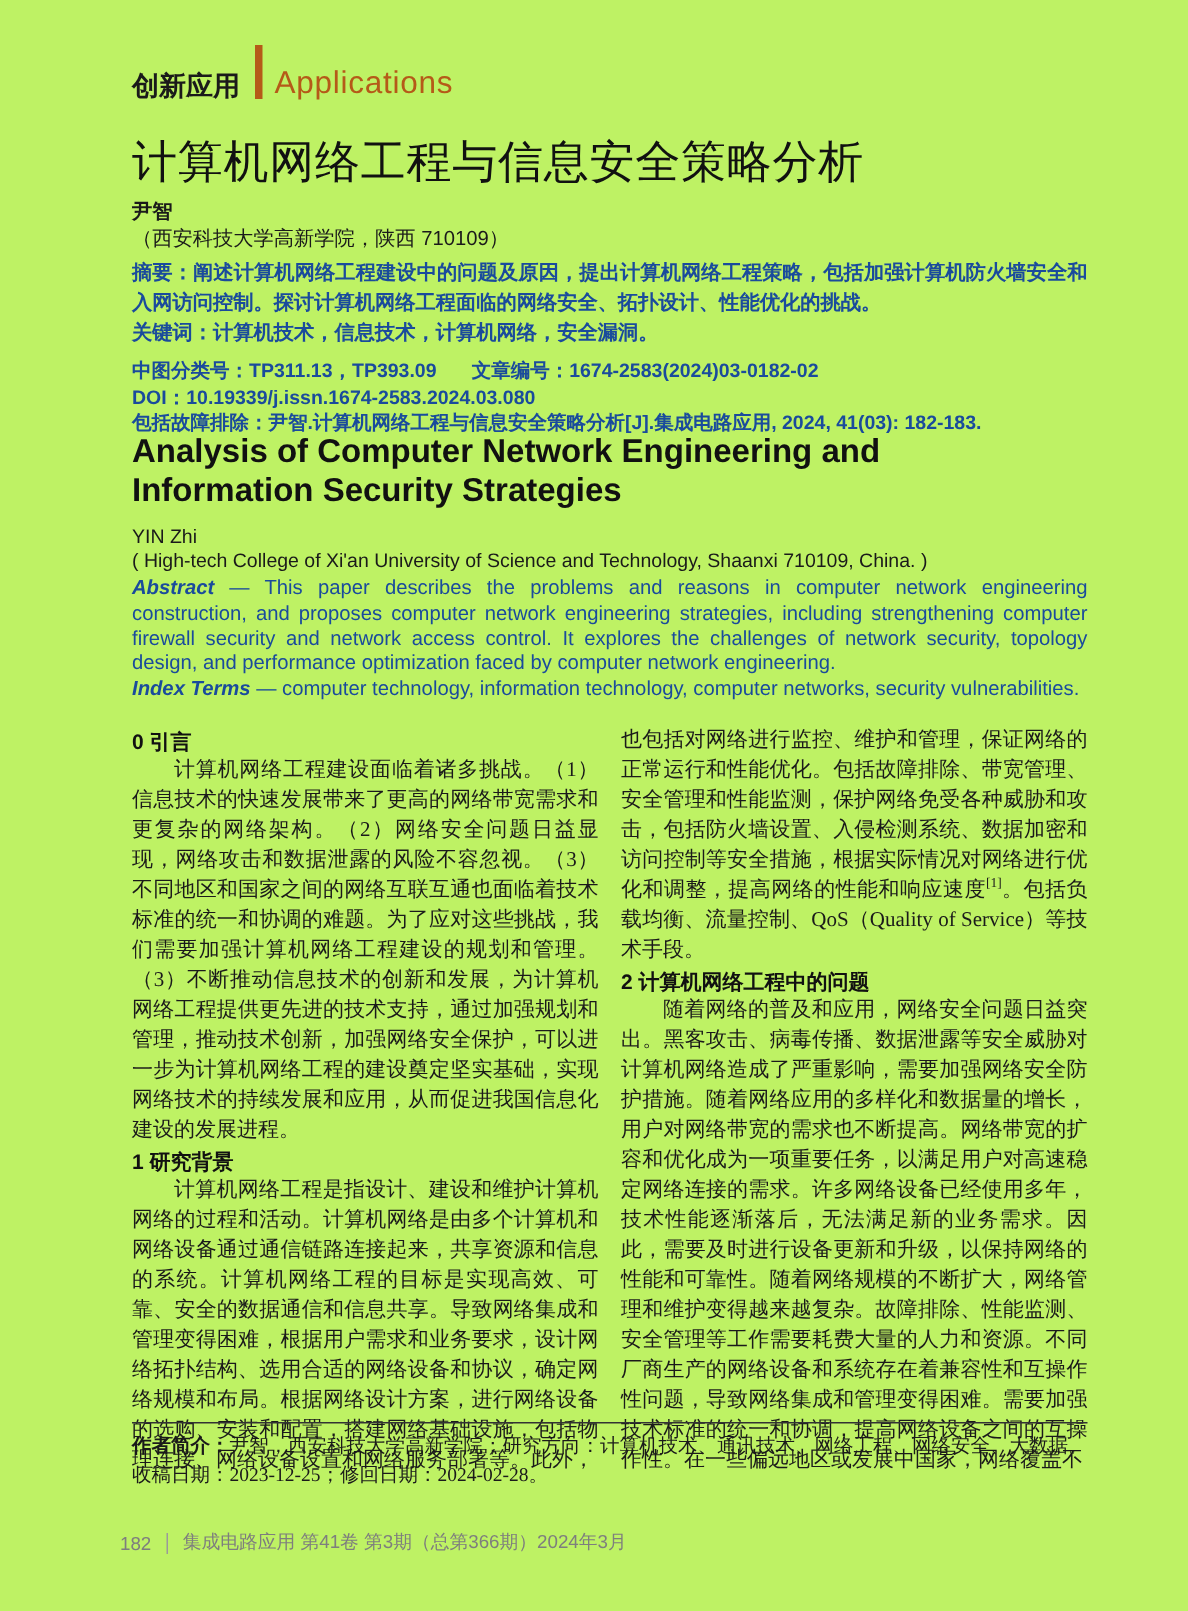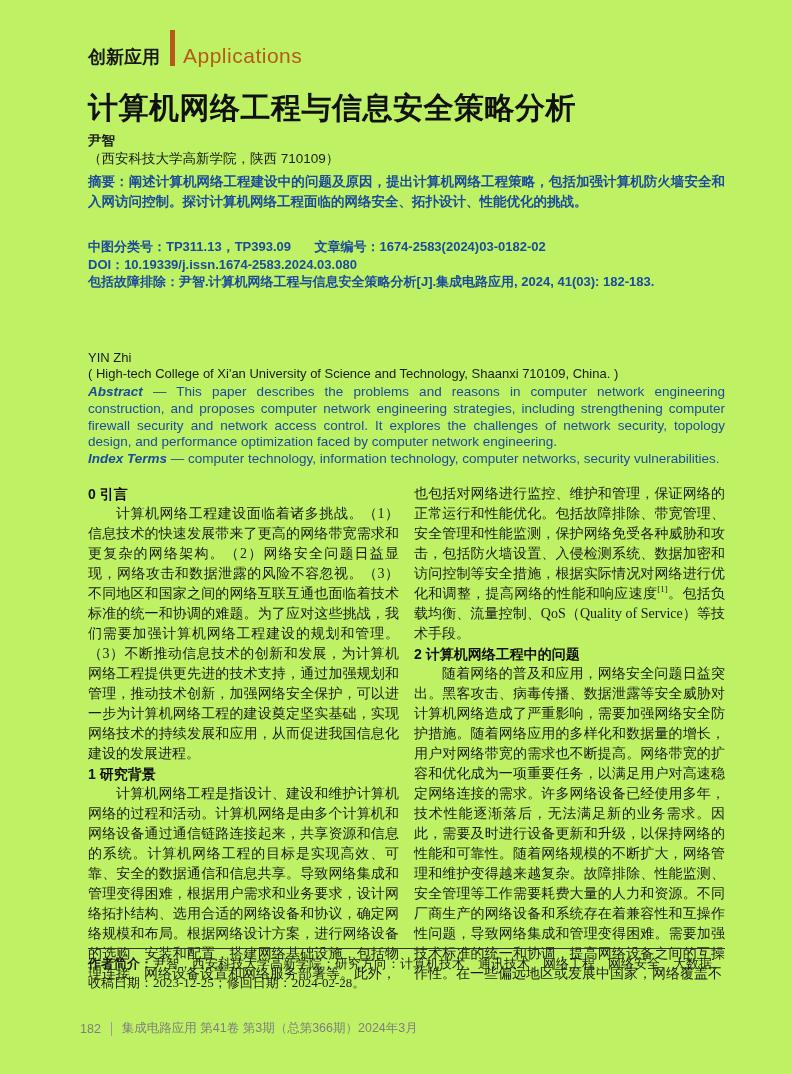--- a/index.html
+++ b/index.html
@@ -32,21 +32,21 @@
   .jheader .en {
     font-family: "Liberation Sans", sans-serif;
     font-size: 21px; color: #b55a18; line-height: 1;
     letter-spacing: 0.5px;
   }
 
   
   .title-cn {
     position: absolute; top: 88px; left: 88px; width: 640px;
     font-family: "Liberation Sans", sans-serif;
-    font-weight: bold; font-size: 30px; color: #111;
+    font-weight: normal; font-size: 30px; color: #111;
     letter-spacing: 0.5px;
   }
   .author-cn {
     position: absolute; top: 132px; left: 88px;
     font-family: "Liberation Sans", sans-serif;
     font-weight: bold; font-size: 13.5px;
   }
   .affil-cn {
     position: absolute; top: 150px; left: 88px;
     font-family: "Liberation Sans", sans-serif;
@@ -138,28 +138,30 @@
     <span class="vbar"></span>
     <span class="en">Applications</span>
   </div>
 
   <h1 class="title-cn">计算机网络工程与信息安全策略分析</h1>
   <div class="author-cn">尹智</div>
   <div class="affil-cn">（西安科技大学高新学院，陕西 710109）</div>
 
   <div class="abstract-cn">
     <div><span class="lbl">摘要：</span><span>阐述计算机网络工程建设中的问题及原因，提出计算机网络工程策略，包括加强计算机防火墙安全和入网访问控制。探讨计算机网络工程面临的网络安全、拓扑设计、性能优化的挑战。</span></div>
+    <div><span class="lbl">关键词：</span><span>计算机技术，信息技术，计算机网络，安全漏洞。</span></div>
   </div>
 
   <div class="pubinfo">
     <div><span>中图分类号：</span><span>TP311.13，TP393.09</span><span class="gap"></span><span>文章编号：</span><span>1674-2583(2024)03-0182-02</span></div>
     <div><span>DOI：</span><span>10.19339/j.issn.1674-2583.2024.03.080</span></div>
     <div><span>包括故障排除：</span><span>尹智.计算机网络工程与信息安全策略分析[J].集成电路应用, 2024, 41(03): 182-183.</span></div>
   </div>
 
+  <h2 class="title-en">Analysis of Computer Network Engineering and Information Security Strategies</h2>
   <div class="author-en">YIN Zhi</div>
   <div class="affil-en">( High-tech College of Xi'an University of Science and Technology, Shaanxi 710109, China. )</div>
 
   <div class="abstract-en">
     <div><span class="lbl">Abstract</span><span> — This paper describes the problems and reasons in computer network engineering construction, and proposes computer network engineering strategies, including strengthening computer firewall security and network access control. It explores the challenges of network security, topology design, and performance optimization faced by computer network engineering.</span></div>
     <div><span class="lbl">Index Terms</span><span> — computer technology, information technology, computer networks, security vulnerabilities.</span></div>
   </div>
 
   <div class="body-cols">
     <div class="col">

